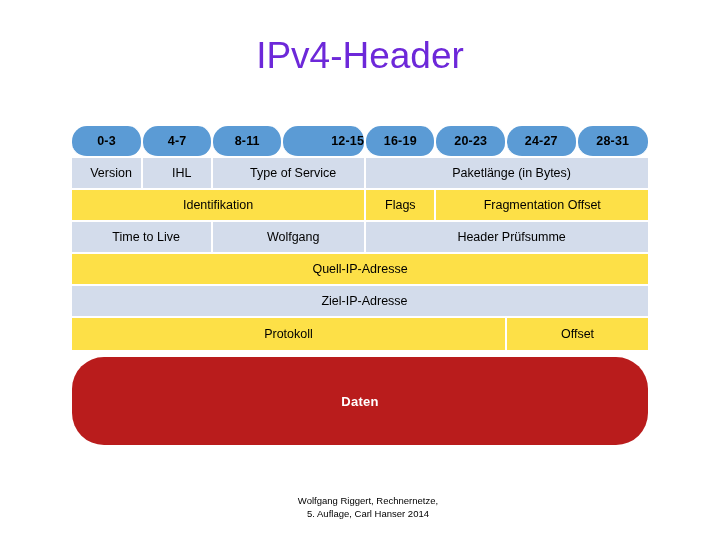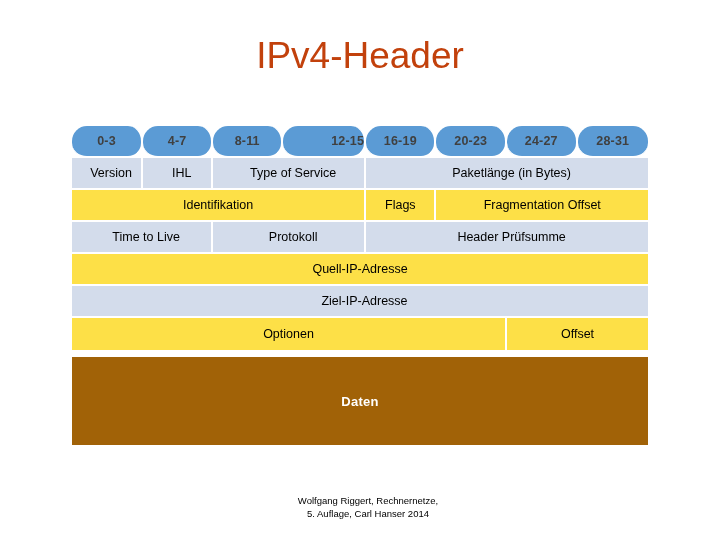--- a/index.html
+++ b/index.html
@@ -26,21 +26,21 @@
 
   #page-title {
     position: absolute;
     left: 0;
     top: 34px;
     width: 720px;
     text-align: center;
     font-size: 37px;
     font-weight: 400;
     line-height: 44px;
-    color: #c2410c;
+    color: #6d28d9;
     letter-spacing: 0px;
   }
 
   
   #header-table {
     position: absolute;
     left: 72px;
     top: 126px;
     width: 576px;
     border-collapse: separate;
@@ -108,21 +108,21 @@
     left: 8px;
     top: 494px;
     width: 720px;
     text-align: center;
     font-size: 9.5px;
     line-height: 13px;
     color: #000000;
   }
   #footer div { white-space: nowrap; }
 </style>
-<style>#header-table tr.bits td{background:#5B9BD5;color:#404040;border-radius:15px;}#header-table tr.band-dark td{background:#D3DCEB;}#header-table tr.band-light td{background:#fde047;}#header-table td{border-color:#FFFFFF;}#data-block{background:#a16207;}body{background:#FFFFFF;}</style></head>
+<style>#header-table tr.bits td{background:#5B9BD5;color:#000000;border-radius:15px;}#header-table tr.band-dark td{background:#D3DCEB;}#header-table tr.band-light td{background:#fde047;}#header-table td{border-color:#FFFFFF;}#data-block{background:#b91c1c;border-radius:32px;}body{background:#FFFFFF;}</style></head>
 <body>
 
 <div id="slide">
 
   <div id="page-title">IPv4-Header</div>
 
   <table id="header-table">
     <tbody id="header-table-body">
 
     <tr class="bits">
@@ -141,31 +141,31 @@
           <td colspan="2">Type of Service</td>
           <td colspan="4" class="last-col">Paketlänge (in Bytes)</td>
         </tr>
         <tr class="band-light">
           <td colspan="4">Identifikation</td>
           <td>Flags</td>
           <td colspan="3" class="last-col">Fragmentation Offset</td>
         </tr>
         <tr class="band-dark">
           <td colspan="2">Time to Live</td>
-          <td colspan="2">Protokoll</td>
+          <td colspan="2">Wolfgang</td>
           <td colspan="4" class="last-col">Header Prüfsumme</td>
         </tr>
         <tr class="band-light">
           <td colspan="8" class="last-col">Quell-IP-Adresse</td>
         </tr>
         <tr class="band-dark">
           <td colspan="8" class="last-col">Ziel-IP-Adresse</td>
         </tr>
         <tr class="band-light last-row">
-          <td colspan="6">Optionen</td>
+          <td colspan="6">Protokoll</td>
           <td colspan="2" class="last-col">Offset</td>
         </tr>
       </tbody>
   </table>
 
   <div id="data-block">
     <div id="data-block-label">Daten</div>
   </div>
 
   <div id="footer">

